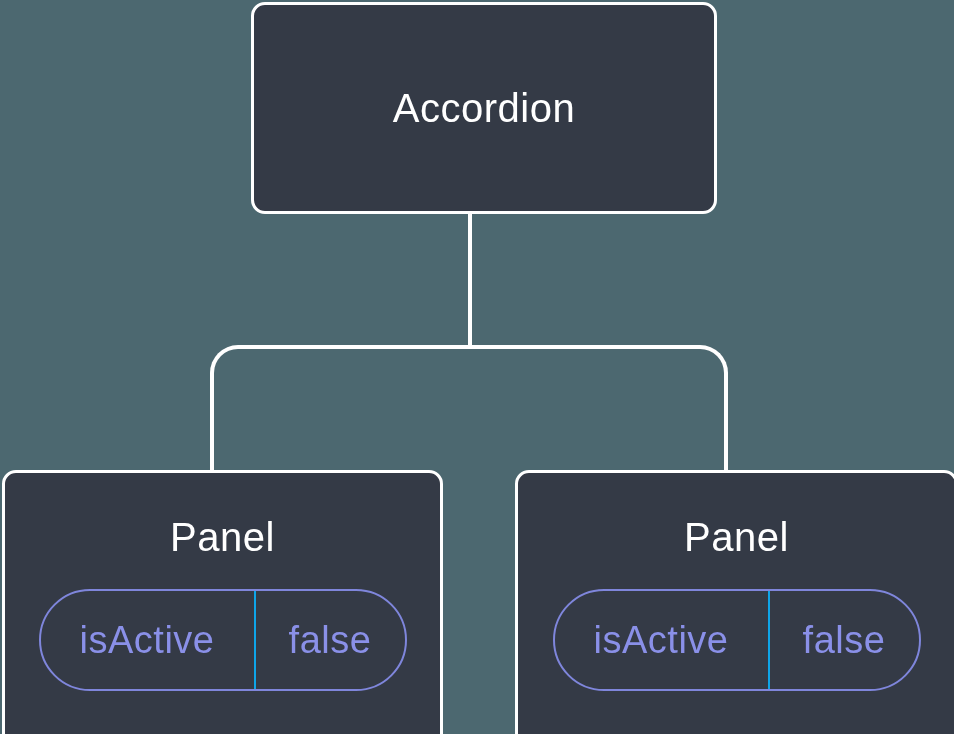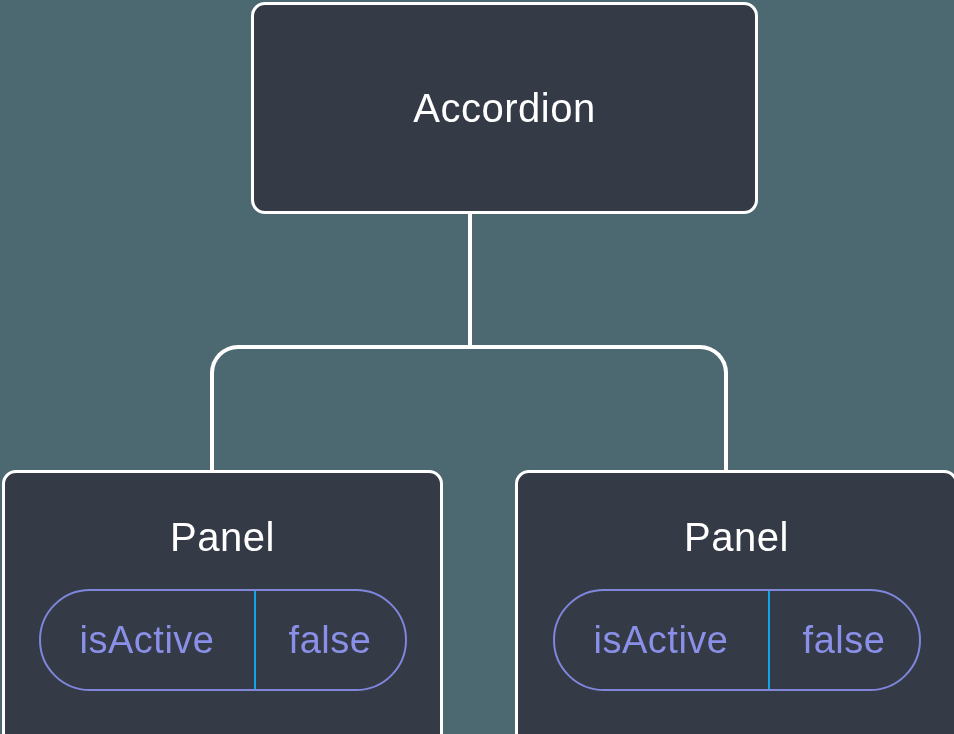--- a/index.html
+++ b/index.html
@@ -23,21 +23,21 @@
     position: absolute;
     background: #343A46;
     border: 3px solid #FFFFFF;
     border-radius: 14px;
     box-sizing: border-box;
     color: #FFFFFF;
   }
   .node.root {
     left: 251px;
     top: 2px;
-    width: 507px;
+    width: 466px;
     height: 212px;
     display: flex;
     align-items: center;
     justify-content: center;
   }
   .node-label,
   .node-title {
     font-size: 40px;
     font-weight: 500;
     color: #FFFFFF;

